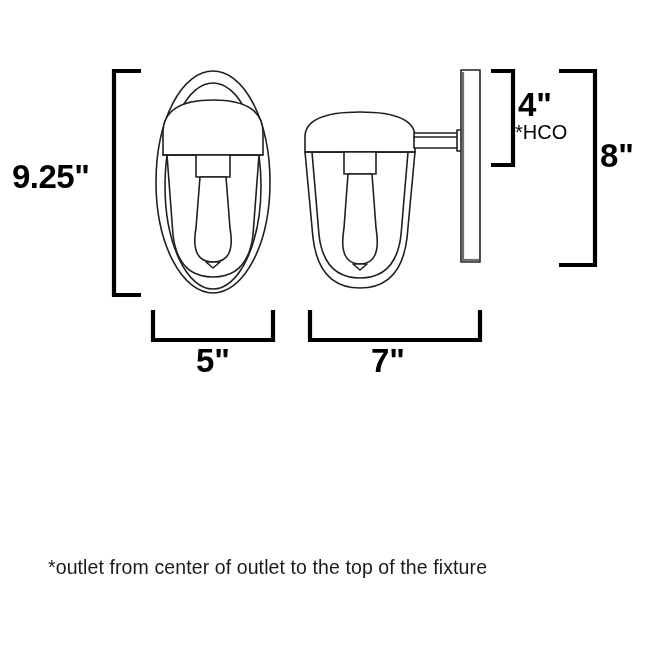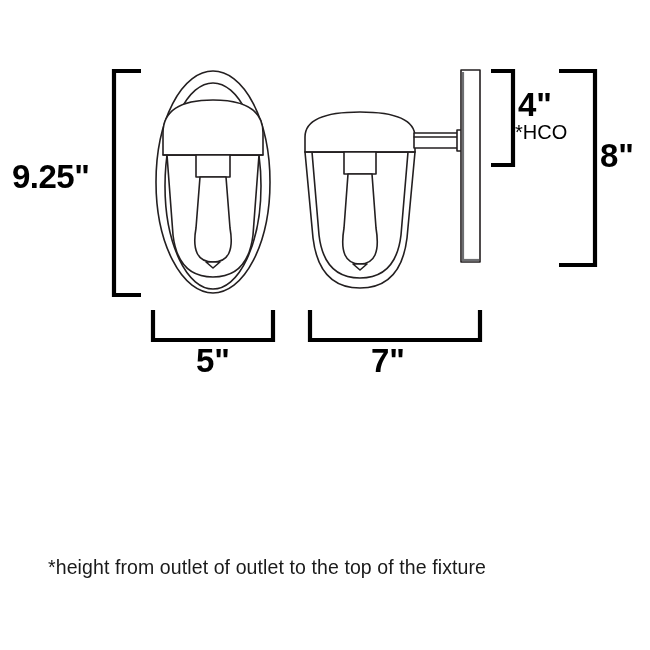--- a/index.html
+++ b/index.html
@@ -225,15 +225,15 @@
   <div class="dim-text" id="label-5">5"</div>
 
   <div class="dim-text" id="label-7">7"</div>
 
   <div class="dim-text" id="label-4">4"</div>
 
   <div class="dim-text" id="label-hco">*HCO</div>
 
   <div class="dim-text" id="label-8">8"</div>
 
-  <div id="footnote">*height from outlet of outlet to the top of the fixture</div>
+  <div id="footnote">*outlet from center of outlet to the top of the fixture</div>
 
 </div>
 
 </body></html>

